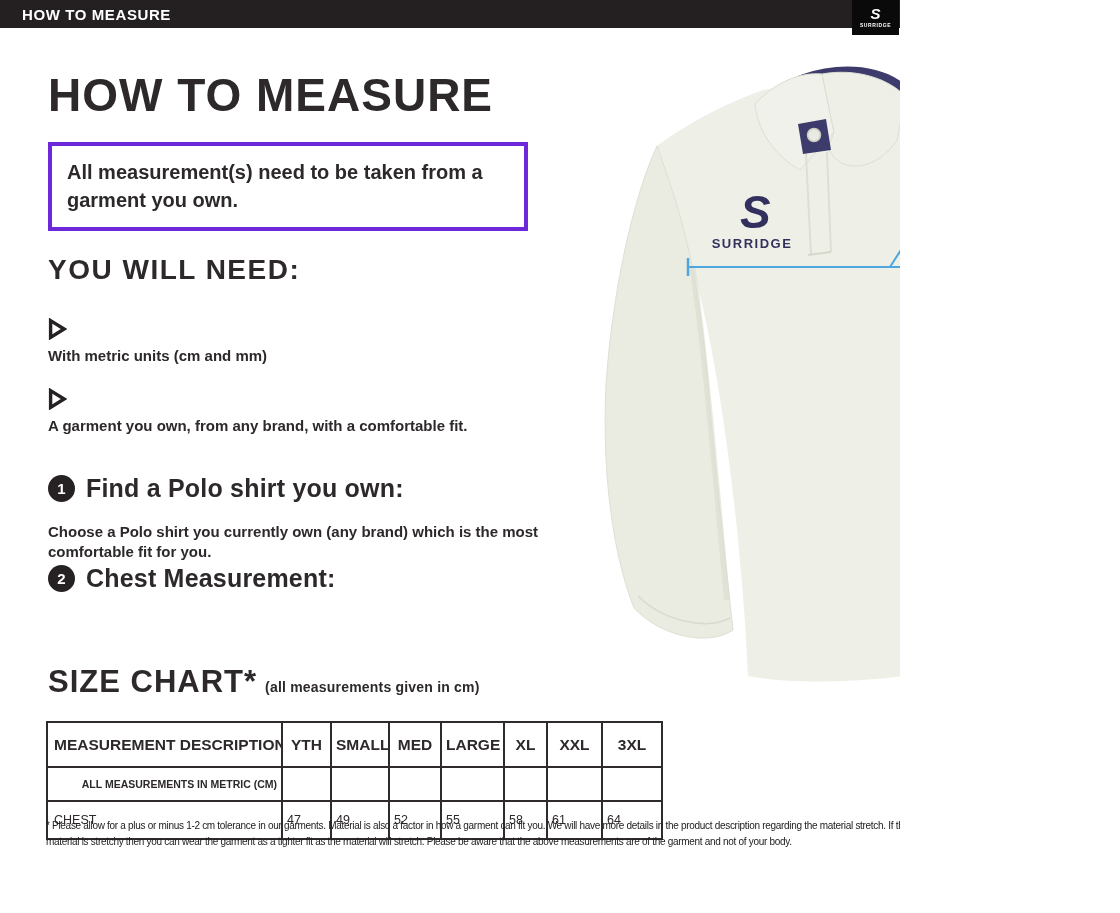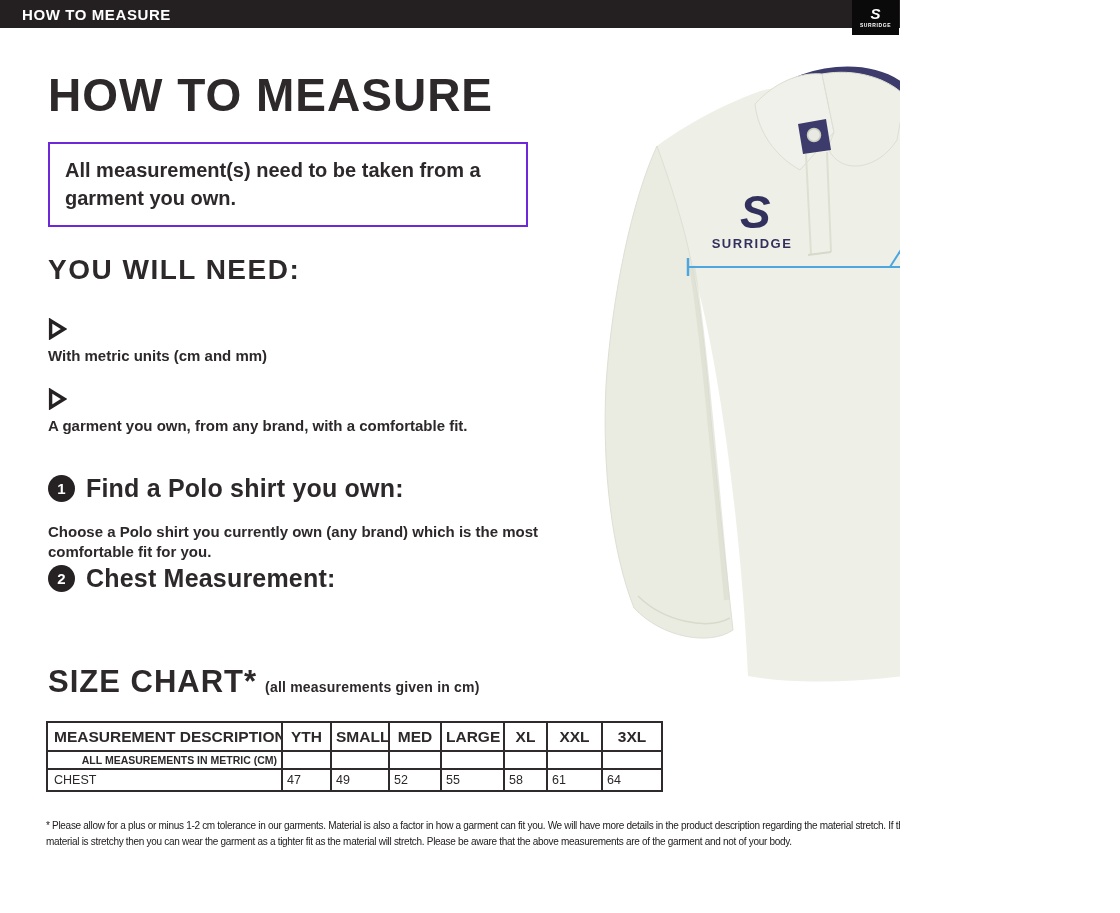--- a/index.html
+++ b/index.html
@@ -10,21 +10,21 @@
   .topbar{position:absolute;top:0;left:0;width:1120px;height:28px;background:#242021;
           display:flex;align-items:center;padding-left:22px;box-sizing:border-box;}
   .topbar-title{color:#ffffff;font-size:15px;font-weight:700;letter-spacing:.6px;}
   .corner-logo{position:absolute;top:0;right:1px;width:47px;height:35px;background:#0a0a0a;
                display:flex;flex-direction:column;align-items:center;justify-content:center;gap:1px;}
   .corner-logo .initial{color:#ffffff;font-size:15px;font-weight:900;line-height:14px;font-style:italic;}
   .corner-logo .name{color:#ffffff;font-size:5px;font-weight:700;letter-spacing:.6px;}
 
   
   .h1-title{position:absolute;top:68px;left:48px;font-size:46px;font-weight:800;letter-spacing:1px;color:#2d292a;}
-  .notice-box{position:absolute;top:142px;left:48px;width:480px;border:2px solid #6d28d9;
+  .notice-box{position:absolute;top:142px;left:48px;width:480px;border:4px solid #6d28d9;
               padding:13px 15px;box-sizing:border-box;font-size:20px;font-weight:700;line-height:1.38;}
   .need-heading{position:absolute;top:254px;left:48px;font-size:28px;font-weight:800;letter-spacing:1.5px;}
   .need-item{position:absolute;left:48px;display:flex;align-items:center;gap:11px;}
   .need-item .tri{display:inline-flex;}
   .need-title{font-size:23px;font-weight:700;letter-spacing:.5px;}
   .need-desc{position:absolute;left:48px;font-size:15px;font-weight:700;}
   .item1{top:318px;} .desc1{top:347px;}
   .item2{top:388px;} .desc2{top:417px;}
 
   .step{position:absolute;left:48px;display:flex;align-items:center;gap:11px;}
@@ -33,21 +33,21 @@
   .step-title{font-size:25px;font-weight:600;letter-spacing:.2px;}
   .step-desc{position:absolute;left:48px;width:558px;font-size:15px;font-weight:700;line-height:1.3;}
   .stepA{top:474px;} .stepDescA{top:507px;}
   .stepB{top:564px;} .stepDescB{top:597px;}
 
   .size-heading{position:absolute;top:664px;left:48px;font-size:31px;font-weight:800;letter-spacing:1px;}
   .size-note{font-size:14px;font-weight:700;letter-spacing:.2px;margin-left:8px;}
 
   
   .size-table{position:absolute;top:721px;left:46px;border-collapse:collapse;table-layout:fixed;width:617px;}
-  .size-table th,.size-table td{border:2px solid #2f2b2c;padding:0 4px;white-space:nowrap;overflow:hidden;}
+  .size-table th,.size-table td{border:2px solid #2f2b2c;padding:8px 4px;white-space:nowrap;overflow:hidden;}
   .size-table th{font-size:15.5px;font-weight:700;height:27px;text-align:center;}
   .size-table th.col-desc{text-align:left;padding-left:6px;}
   .size-table tr.metric td{height:16px;font-size:10.5px;font-weight:700;}
   .size-table tr.chest td{height:20px;font-size:12.5px;font-weight:400;text-align:left;}
   .size-table td.row-label{text-align:right;padding-left:6px;}
 
   .footnote{position:absolute;top:808px;left:46px;width:880px;font-size:10px;line-height:1.55;
             letter-spacing:-0.3px;color:#232021;}
 
   

